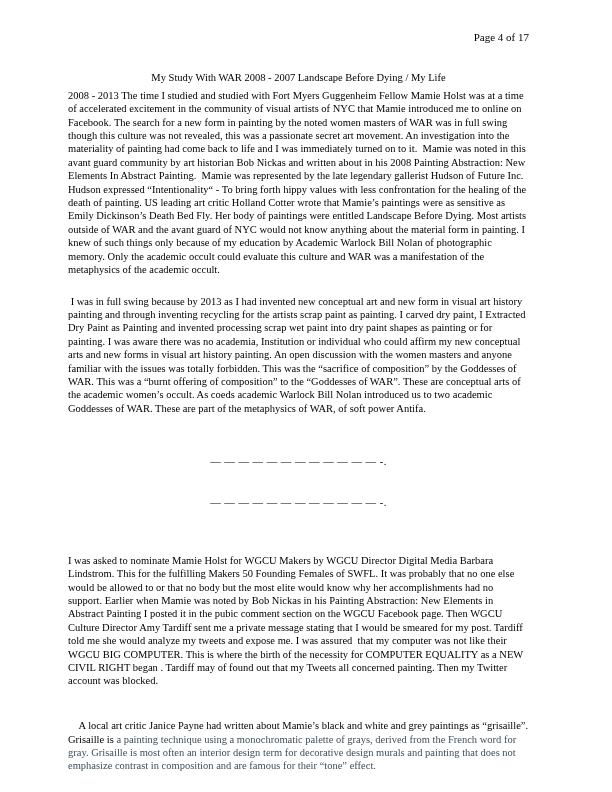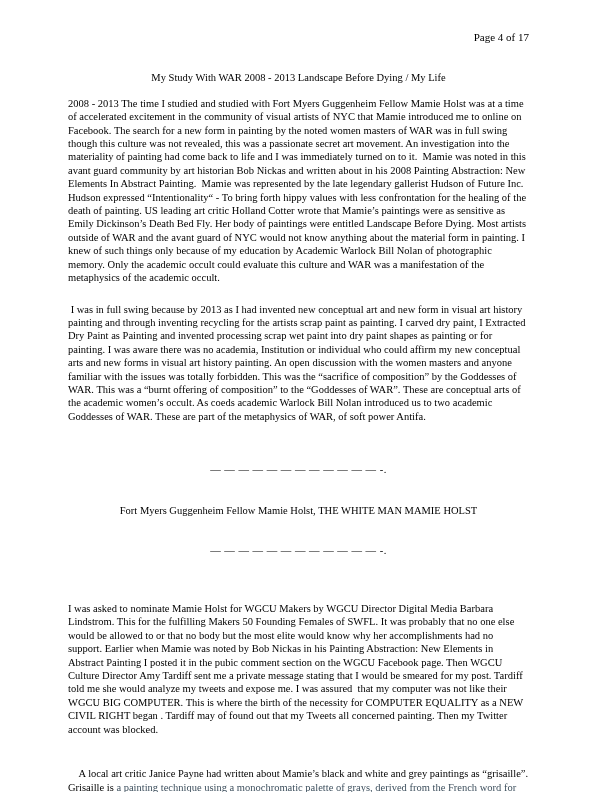--- a/index.html
+++ b/index.html
@@ -32,21 +32,21 @@
     white-space: pre-wrap;
   }
   .para {
     margin-top: 18px;
     font-size: 10.5px;
     line-height: 13.4px;
     white-space: pre-wrap;
     text-align: left;
   }
   .para.first {
-    margin-top: 12px;
+    margin-top: 4px;
   }
   .divider-block {
     margin-top: 13.4px;
     text-align: center;
     font-size: 10.5px;
     line-height: 13.4px;
     white-space: pre-wrap;
   }
   .divider-line {
     letter-spacing: 0.5px;
@@ -55,29 +55,28 @@
     color: #3d4f5d;
   }
 </style>
 </head>
 <body>
 
 <div class="page">
 
   <div class="page-header">Page 4 of 17</div>
 
-  <div class="doc-title">My Study With WAR 2008 - 2013 Landscape Before Dying / My Life</div>
+  <div class="doc-title">My Study With WAR 2008 - 2007 Landscape Before Dying / My Life</div>
 
   <div class="para first">2008 - 2013 The time I studied and studied with Fort Myers Guggenheim Fellow Mamie Holst was at a time of accelerated excitement in the community of visual artists of NYC that Mamie introduced me to online on Facebook. The search for a new form in painting by the noted women masters of WAR was in full swing though this culture was not revealed, this was a passionate secret art movement. An investigation into the materiality of painting had come back to life and I was immediately turned on to it.  Mamie was noted in this avant guard community by art historian Bob Nickas and written about in his 2008 Painting Abstraction: New Elements In Abstract Painting.  Mamie was represented by the late legendary gallerist Hudson of Future Inc. Hudson expressed “Intentionality“ - To bring forth hippy values with less confrontation for the healing of the death of painting. US leading art critic Holland Cotter wrote that Mamie’s paintings were as sensitive as Emily Dickinson’s Death Bed Fly. Her body of paintings were entitled Landscape Before Dying. Most artists outside of WAR and the avant guard of NYC would not know anything about the material form in painting. I knew of such things only because of my education by Academic Warlock Bill Nolan of photographic memory. Only the academic occult could evaluate this culture and WAR was a manifestation of the metaphysics of the academic occult.</div>
 
   <div class="para"> I was in full swing because by 2013 as I had invented new conceptual art and new form in visual art history painting and through inventing recycling for the artists scrap paint as painting. I carved dry paint, I Extracted Dry Paint as Painting and invented processing scrap wet paint into dry paint shapes as painting or for painting. I was aware there was no academia, Institution or individual who could affirm my new conceptual arts and new forms in visual art history painting. An open discussion with the women masters and anyone familiar with the issues was totally forbidden. This was the “sacrifice of composition” by the Goddesses of WAR. This was a “burnt offering of composition” to the “Goddesses of WAR”. These are conceptual arts of the academic women’s occult. As coeds academic Warlock Bill Nolan introduced us to two academic Goddesses of WAR. These are part of the metaphysics of WAR, of soft power Antifa.</div>
 
   <div class="divider-block">
     <div class="divider-line">— — — — — — — — — — — — -.</div>
-    <div>Fort Myers Guggenheim Fellow Mamie Holst, THE WHITE MAN MAMIE HOLST</div>
     <div class="divider-line">— — — — — — — — — — — — -.</div>
   </div>
 
   <div class="para">I was asked to nominate Mamie Holst for WGCU Makers by WGCU Director Digital Media Barbara Lindstrom. This for the fulfilling Makers 50 Founding Females of SWFL. It was probably that no one else would be allowed to or that no body but the most elite would know why her accomplishments had no support. Earlier when Mamie was noted by Bob Nickas in his Painting Abstraction: New Elements in Abstract Painting I posted it in the pubic comment section on the WGCU Facebook page. Then WGCU Culture Director Amy Tardiff sent me a private message stating that I would be smeared for my post. Tardiff told me she would analyze my tweets and expose me. I was assured  that my computer was not like their WGCU BIG COMPUTER. This is where the birth of the necessity for COMPUTER EQUALITY as a NEW CIVIL RIGHT began . Tardiff may of found out that my Tweets all concerned painting. Then my Twitter account was blocked.</div>
 
   <div class="para">
     <span>A local art critic Janice Payne had written about Mamie’s black and white and grey paintings as “grisaille”. Grisaille is </span><span class="quote-text">a painting technique using a monochromatic palette of grays, derived from the French word for gray. Grisaille is most often an interior design term for decorative design murals and painting that does not emphasize contrast in composition and are famous for their “tone” effect.</span>
   </div>
 
 </div>

